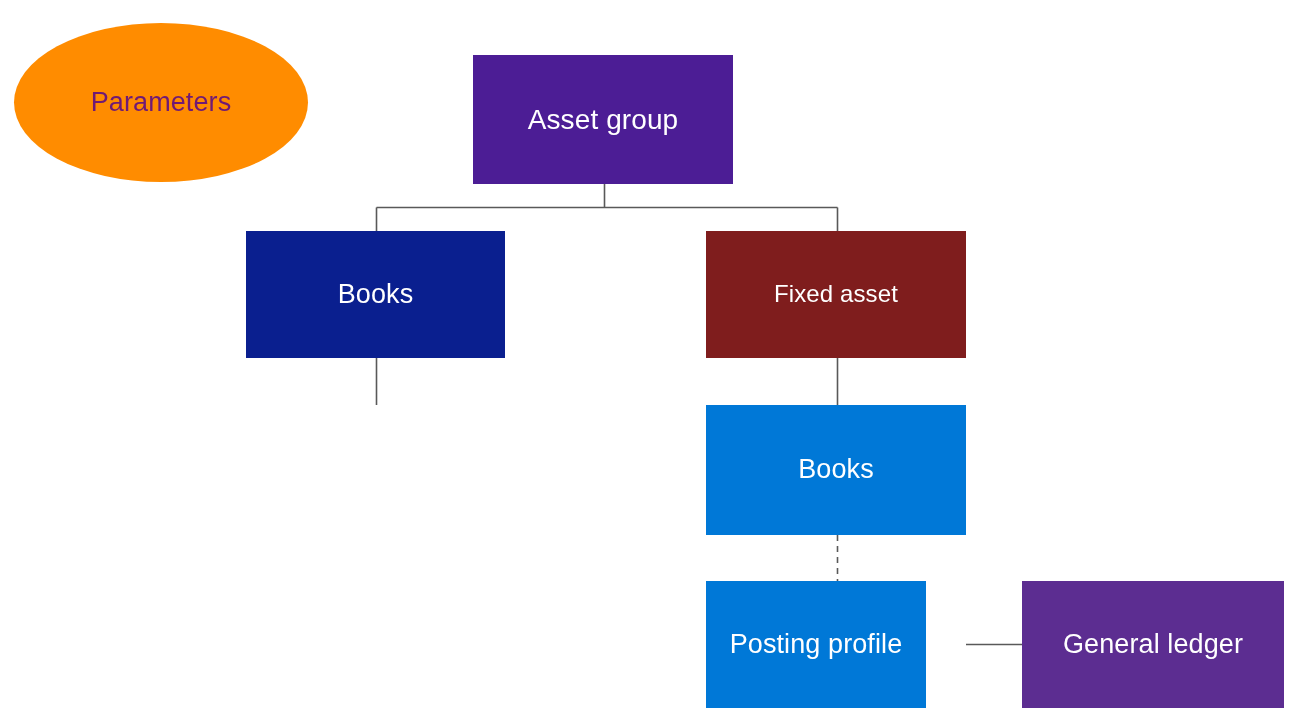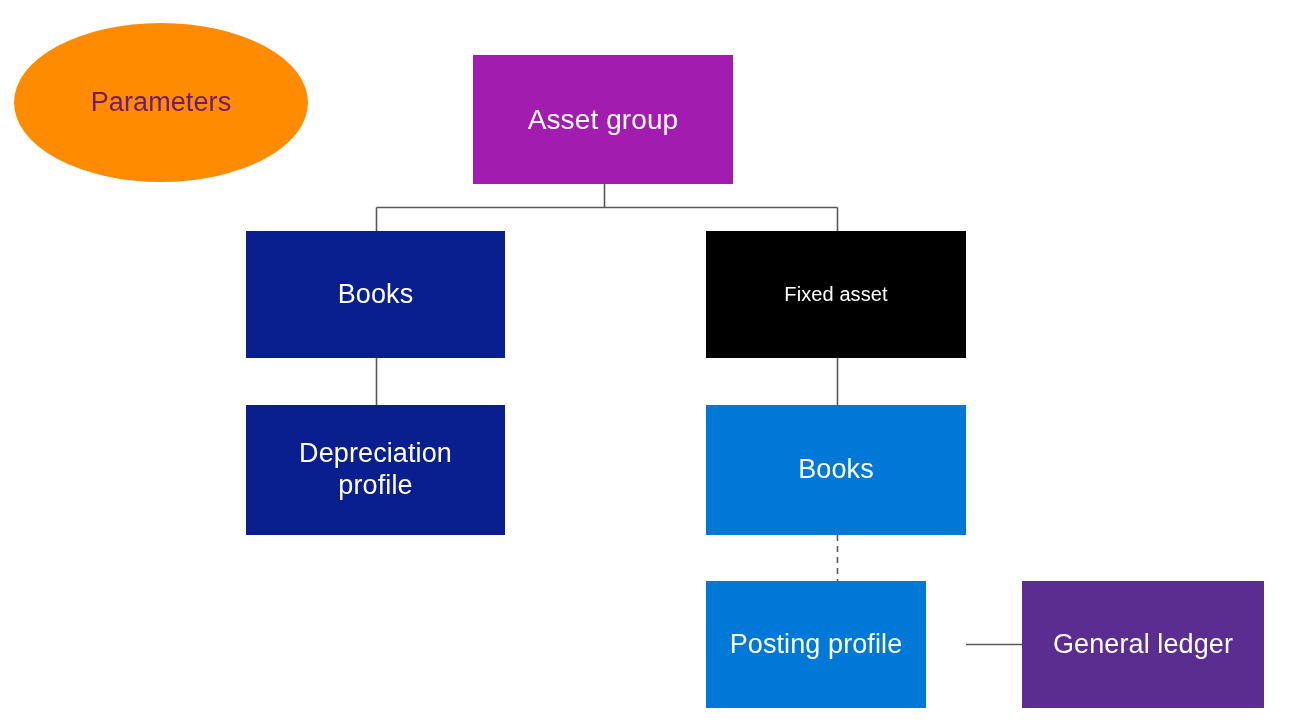--- a/index.html
+++ b/index.html
@@ -69,28 +69,26 @@
 
     <path d="M 837.5 358 L 837.5 405" stroke="#595959" stroke-width="1.6" fill="none"></path>
 
     <path d="M 837.5 535 L 837.5 581" stroke="#595959" stroke-width="1.6" fill="none" stroke-dasharray="6 5"></path>
 
     <path d="M 966 644.5 L 1022 644.5" stroke="#595959" stroke-width="1.6" fill="none"></path>
   </svg>
 
   <div class="node node-ellipse f27" id="node-parameters" style="left: 14px; top: 23px; width: 294px; height: 159px; background: rgb(255, 140, 0); color: #701a75; font-size: 27px;">Parameters</div>
 
-  <div class="node node-box f28" id="node-asset-group" style="left: 473px; top: 55px; width: 260px; height: 129px; background: #a21caf; color: rgb(255, 255, 255); font-size: 28px;">Asset group</div>
+  <div class="node node-box f28" id="node-asset-group" style="left: 473px; top: 55px; width: 260px; height: 129px; background: #4c1d95; color: rgb(255, 255, 255); font-size: 28px;">Asset group</div>
 
   <div class="node node-box f27" id="node-books-left" style="left: 246px; top: 231px; width: 259px; height: 127px; background: rgb(10, 31, 143); color: rgb(255, 255, 255); font-size: 27px;">Books</div>
 
-  <div class="node node-box f27" id="node-depreciation-profile" style="left: 246px; top: 405px; width: 259px; height: 130px; background: rgb(10, 31, 143); color: rgb(255, 255, 255); font-size: 27px;">Depreciation
-profile</div>
 
-  <div class="node node-box f27" id="node-fixed-asset" style="left: 706px; top: 231px; width: 260px; height: 127px; background: #000000; color: rgb(255, 255, 255); font-size: 20px;">Fixed asset</div>
+  <div class="node node-box f27" id="node-fixed-asset" style="left: 706px; top: 231px; width: 260px; height: 127px; background: #7f1d1d; color: rgb(255, 255, 255); font-size: 24px;">Fixed asset</div>
 
   <div class="node node-box f27" id="node-books-right" style="left: 706px; top: 405px; width: 260px; height: 130px; background: rgb(0, 120, 215); color: rgb(255, 255, 255); font-size: 27px;">Books</div>
 
   <div class="node node-box f27" id="node-posting-profile" style="left: 706px; top: 581px; width: 220px; height: 127px; background: rgb(0, 120, 215); color: rgb(255, 255, 255); font-size: 27px;">Posting profile</div>
 
-  <div class="node node-box f27" id="node-general-ledger" style="left: 1022px; top: 581px; width: 242px; height: 127px; background: rgb(92, 45, 145); color: rgb(255, 255, 255); font-size: 27px;">General ledger</div>
+  <div class="node node-box f27" id="node-general-ledger" style="left: 1022px; top: 581px; width: 262px; height: 127px; background: rgb(92, 45, 145); color: rgb(255, 255, 255); font-size: 27px;">General ledger</div>
 
 </div>
 
 </body></html>

